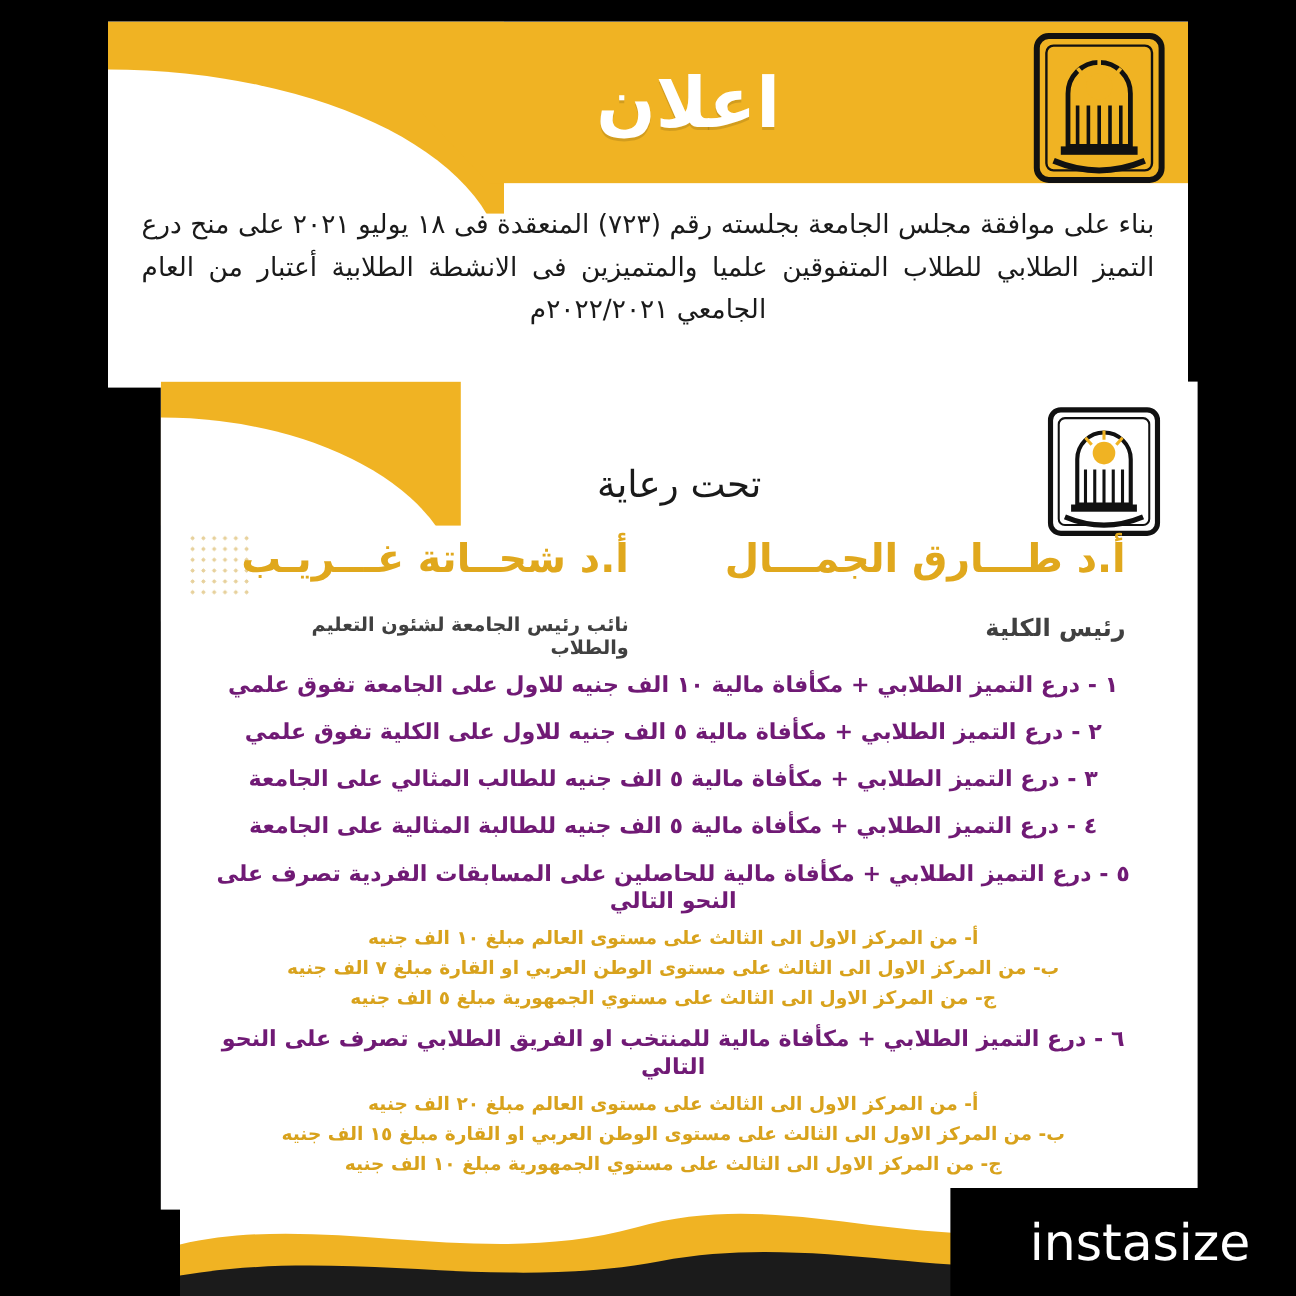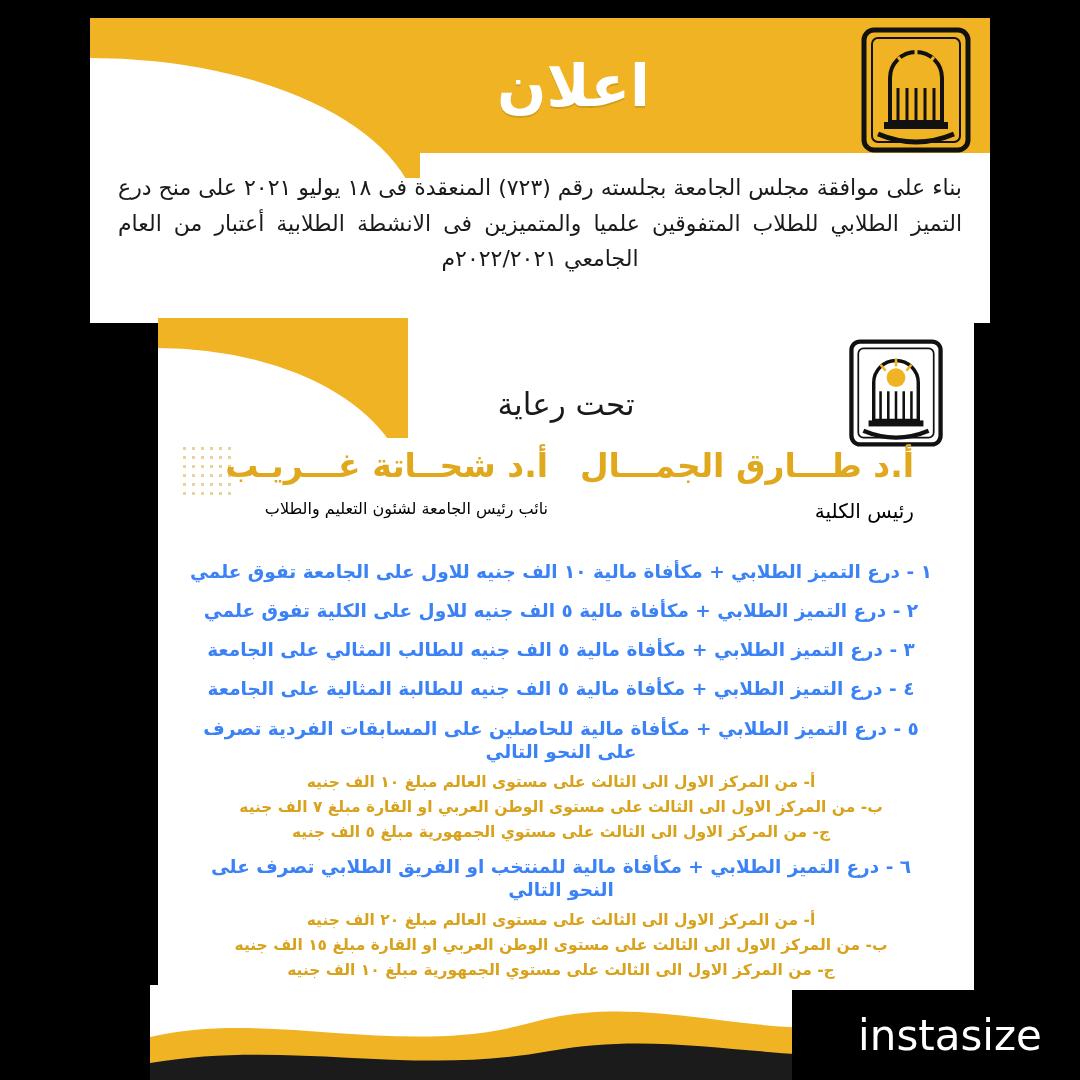--- a/index.html
+++ b/index.html
@@ -44,22 +44,22 @@
   }
   .para{
     position:absolute;right:28px;left:28px;top:152px;
     font-size:22px;line-height:1.62;color:#1a1a1a;
     text-align:justify;text-align-last:center;
     font-family:"DejaVu Sans","Liberation Sans",sans-serif;
   }
 
   
   .main-card{
-    position:absolute;left:158px;top:318px;width:816px;height:690px;
-    background:#ffffff;overflow:hidden;
+    position:absolute;left:134px;top:318px;width:816px;height:690px;
+    background:#ffffff;overflow:hidden;padding-left:48px;
   }
   .main-yellow{
     position:absolute;left:0;top:0;width:250px;height:120px;background:#f0b323;
   }
   .main-yellow:after{
     content:"";position:absolute;left:0;top:30px;width:250px;height:170px;
     background:#ffffff;border-top-right-radius:250px 150px;
   }
   .dots{
     position:absolute;left:22px;top:126px;width:52px;height:54px;
@@ -77,30 +77,30 @@
     position:absolute;right:0;left:0;top:128px;height:100px;
   }
   .name-block{position:absolute;}
   .name-right{right:60px;width:300px;}
   .name-left{left:60px;width:330px;}
   .name-big{
     font-size:33px;font-weight:bold;color:#e0a81d;letter-spacing:2px;
     white-space:nowrap;
   }
   .name-small{
-    font-size:20px;color:#000000;margin-top:14px;font-weight:normal;
+    font-size:20px;color:#404040;margin-top:26px;font-weight:bold;
   }
   .name-left .name-small{font-size:16px;}
 
   
   .list{
     position:absolute;right:38px;left:28px;top:242px;
   }
   .item{
-    font-size:18.5px;font-weight:bold;color:#3b82f6;
+    font-size:18.5px;font-weight:bold;color:#701a75;
     margin:0 0 16px 0;text-align:center;line-height:1.25;
   }
   .sub{
     font-size:15.5px;font-weight:bold;color:#d8a21c;
     margin:0 0 7px 0;text-align:center;
   }
   .subgroup{margin:-6px 0 14px 0;}
 
   
   .wave{

